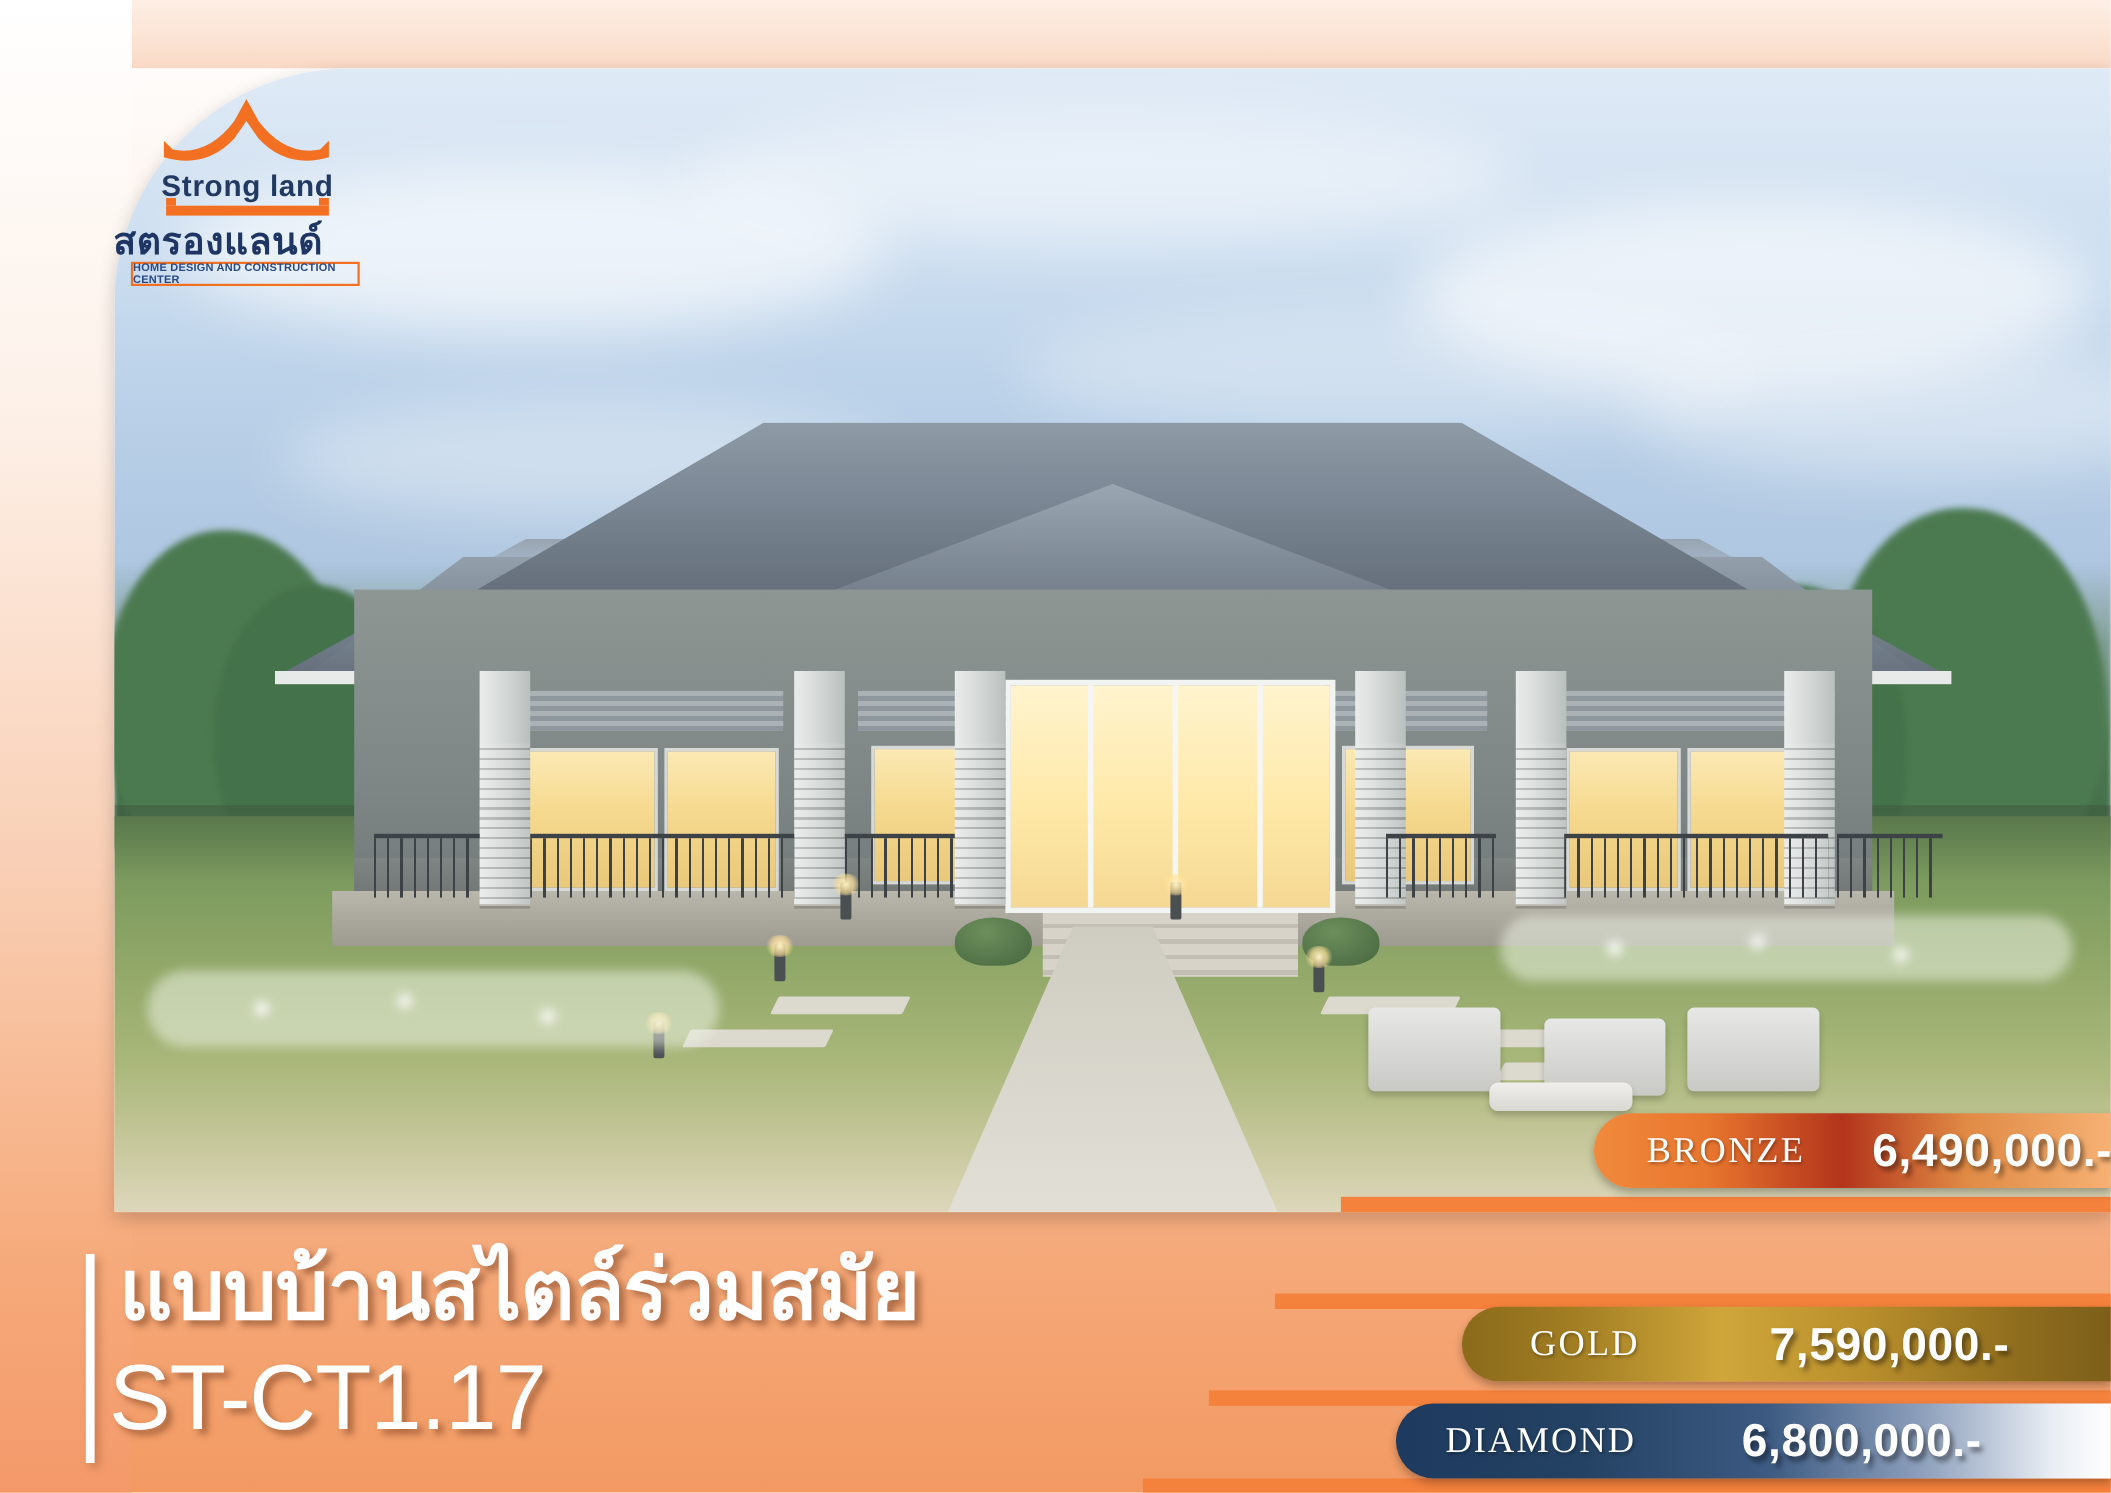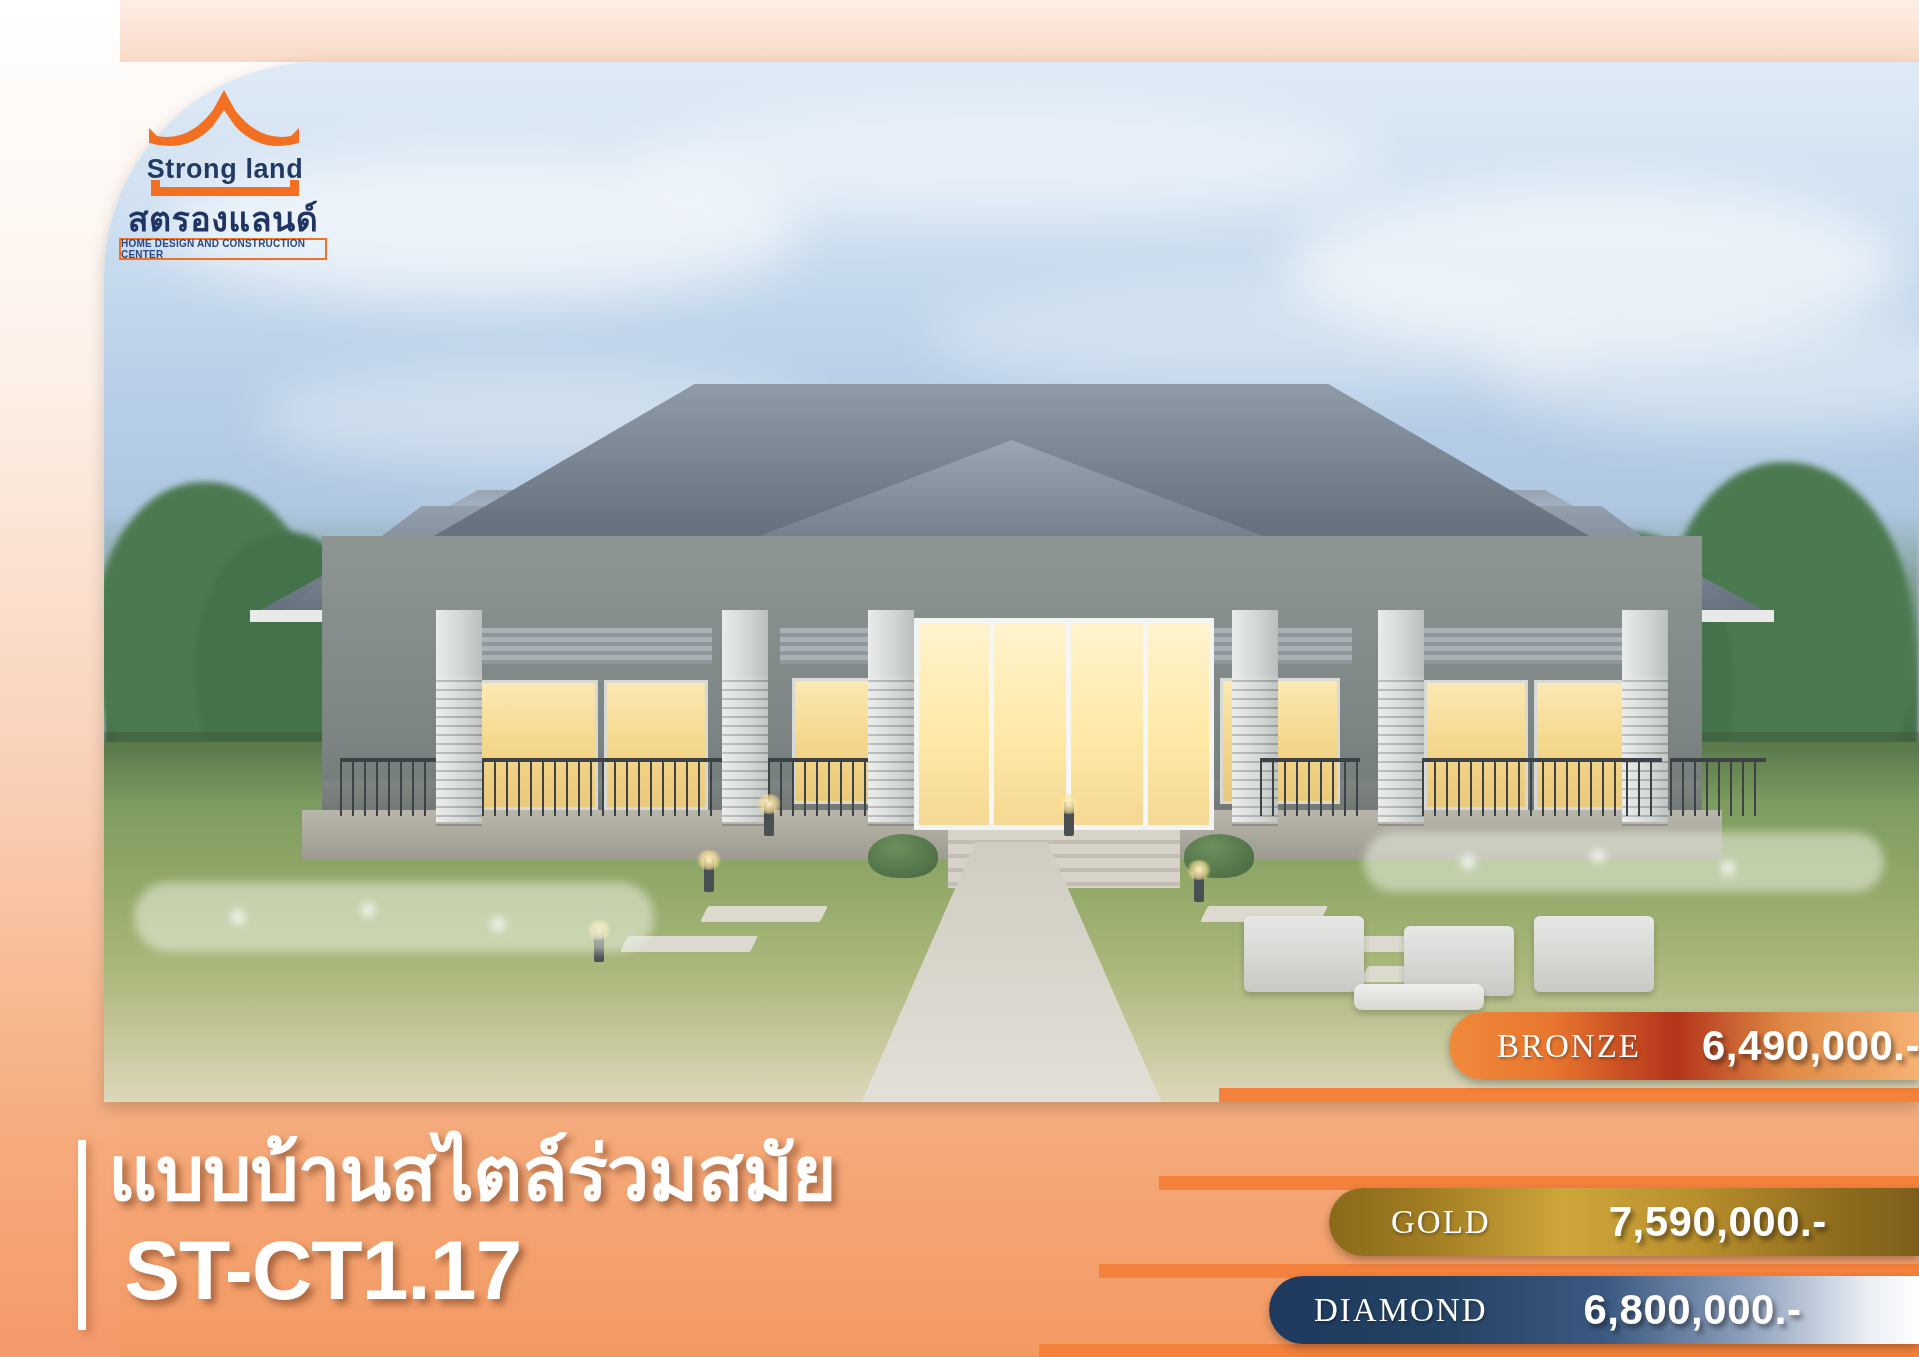--- a/index.html
+++ b/index.html
@@ -134,31 +134,31 @@
   .ttable{position:absolute;background:linear-gradient(180deg,#f0efec,#d8d7d2);border-radius:8px;box-shadow:0 4px 6px rgba(0,0,0,.2);}
 
   
   .logo{position:absolute;left:103px;top:88px;width:240px;height:160px;text-decoration:underline;}
   .logo-roof{position:absolute;left:28px;top:0;width:186px;height:64px;}
   .logo-en{position:absolute;left:8px;top:66px;width:228px;text-align:center;
     font-family:"Liberation Sans",sans-serif;font-weight:700;font-size:27px;color:#223a62;letter-spacing:.6px;}
   .logo-bar{position:absolute;left:48px;top:99px;width:148px;height:9px;background:#f36f21;}
   .logo-bar:before,.logo-bar:after{content:"";position:absolute;top:-7px;width:9px;height:7px;background:#f36f21;}
   .logo-bar:before{left:0;} .logo-bar:after{right:0;}
-  .logo-th{position:absolute;left:0;top:104px;width:240px;text-align:center;
+  .logo-th{position:absolute;left:0;top:104px;width:240px;text-align:left;
     font-weight:700;font-size:34px;color:#1f3563;letter-spacing:.5px;}
   .logo-tag{position:absolute;left:16px;top:150px;width:208px;height:22px;border:2px solid #f36f21;
     display:flex;align-items:center;justify-content:center;color:#2a4a86;font-size:10px;font-weight:700;letter-spacing:.2px;}
 
   
   .title-bar{position:absolute;left:78px;top:1140px;width:8px;height:190px;background:#fff;
     box-shadow:4px 4px 8px rgba(120,60,30,.35);}
   .title-th{position:absolute;left:108px;top:1136px;color:#fff;font-weight:700;font-size:76px;
     line-height:1;text-shadow:5px 5px 7px rgba(110,55,25,.55);letter-spacing:-1px;}
-  .title-code{position:absolute;left:124px;top:1228px;color:#fff;font-weight:700;font-size:84px;
+  .title-code{position:absolute;left:99px;top:1228px;color:#fff;font-weight:400;font-size:84px;
     line-height:1;text-shadow:5px 5px 7px rgba(110,55,25,.55);letter-spacing:-1px;}
 
   
   .badges{position:absolute;left:0;top:1012px;width:1919px;height:345px;}
   .badge{position:absolute;right:0;height:68px;border-top-left-radius:40px;border-bottom-left-radius:40px;
     display:flex;align-items:center;box-shadow:0 4px 8px rgba(0,0,0,.28);}
   .badge .tier{color:#fff;font-weight:400;font-size:33px;letter-spacing:2px;
     text-shadow:1px 2px 3px rgba(0,0,0,.35);font-family:Liberation Serif, serif;}
   .badge .price{color:#fff;font-weight:700;font-size:42px;letter-spacing:.5px;
     text-shadow:3px 4px 5px rgba(0,0,0,.45);}

